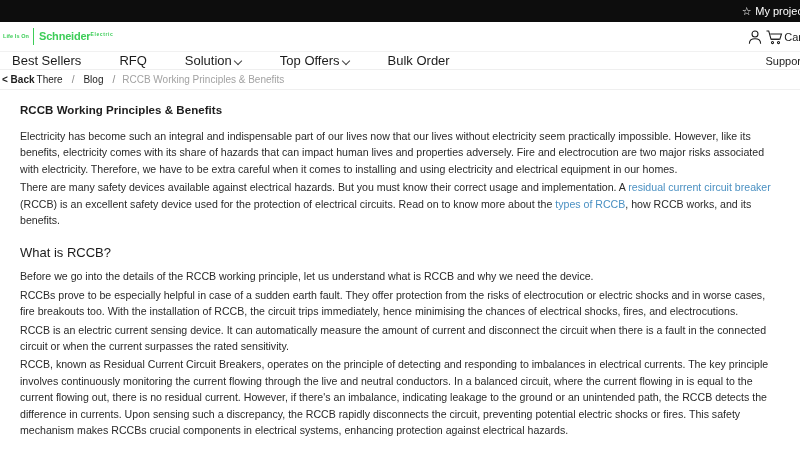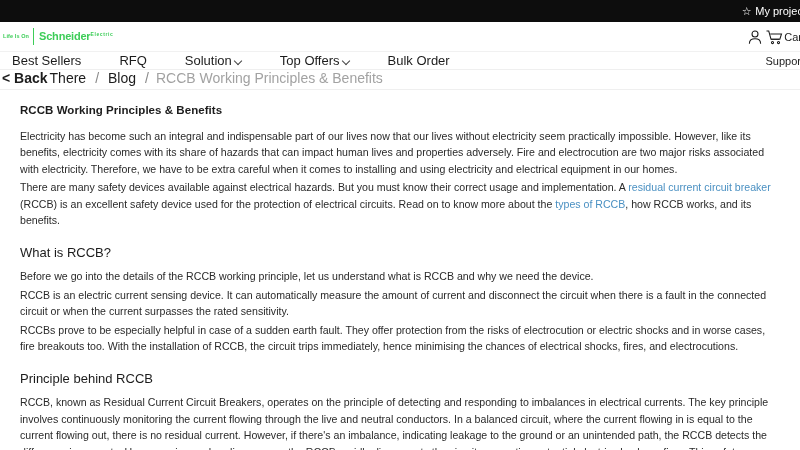--- a/index.html
+++ b/index.html
@@ -159,26 +159,26 @@
     font-size: 11px;
     color: #1c1c1c;
     margin-right: -4px;
     white-space: nowrap;
   }
 
   
   .breadcrumb {
     height: 20px;
     display: flex;
-    align-items: flex-start;
+    align-items: center;
     background: #ffffff;
     border-bottom: 1px solid #efefef;
     box-sizing: border-box;
     padding-left: 2px;
-    font-size: 14px;
+    font-size: 10px;
     gap: 0;
   }
   .crumb-back {
     font-weight: bold;
     color: #1c1c1c;
     white-space: nowrap;
   }
   .crumb {
     color: #1c1c1c;
     white-space: nowrap;
@@ -306,19 +306,18 @@
 <div class="article">
 
   <h1>RCCB Working Principles &amp; Benefits</h1>
 
   <p>Electricity has become such an integral and indispensable part of our lives now that our lives without electricity seem practically impossible. However, like its benefits, electricity comes with its share of hazards that can impact human lives and properties adversely. Fire and electrocution are two major risks associated with electricity. Therefore, we have to be extra careful when it comes to installing and using electricity and electrical equipment in our homes.</p>
 
   <p><span>There are many safety devices available against electrical hazards. But you must know their correct usage and implementation. A </span><a href="#">residual current circuit breaker</a><span> (RCCB) is an excellent safety device used for the protection of electrical circuits. Read on to know more about the </span><a href="#">types of RCCB</a><span>, how RCCB works, and its benefits.</span></p>
 
   <h2>What is RCCB?</h2>
   <p>Before we go into the details of the RCCB working principle, let us understand what is RCCB and why we need the device.</p>
+  <p>RCCBs prove to be especially helpful in case of a sudden earth fault. They offer protection from the risks of electrocution or electric shocks and in worse cases, fire breakouts too. With the installation of RCCB, the circuit trips immediately, hence minimising the chances of electrical shocks, fires, and electrocutions.</p>
   <p>RCCB is an electric current sensing device. It can automatically measure the amount of current and disconnect the circuit when there is a fault in the connected circuit or when the current surpasses the rated sensitivity.</p>
-  <p>RCCBs prove to be especially helpful in case of a sudden earth fault. They offer protection from the risks of electrocution or electric shocks and in worse cases, fire breakouts too. With the installation of RCCB, the circuit trips immediately, hence minimising the chances of electrical shocks, fires, and electrocutions.</p>
-
-  <h2>Principle behind RCCB</h2>
+
   <p>RCCB, known as Residual Current Circuit Breakers, operates on the principle of detecting and responding to imbalances in electrical currents. The key principle involves continuously monitoring the current flowing through the live and neutral conductors. In a balanced circuit, where the current flowing in is equal to the current flowing out, there is no residual current. However, if there's an imbalance, indicating leakage to the ground or an unintended path, the RCCB detects the difference in currents. Upon sensing such a discrepancy, the RCCB rapidly disconnects the circuit, preventing potential electric shocks or fires. This safety mechanism makes RCCBs crucial components in electrical systems, enhancing protection against electrical hazards.</p>
 
 </div>
 
 </body></html>

